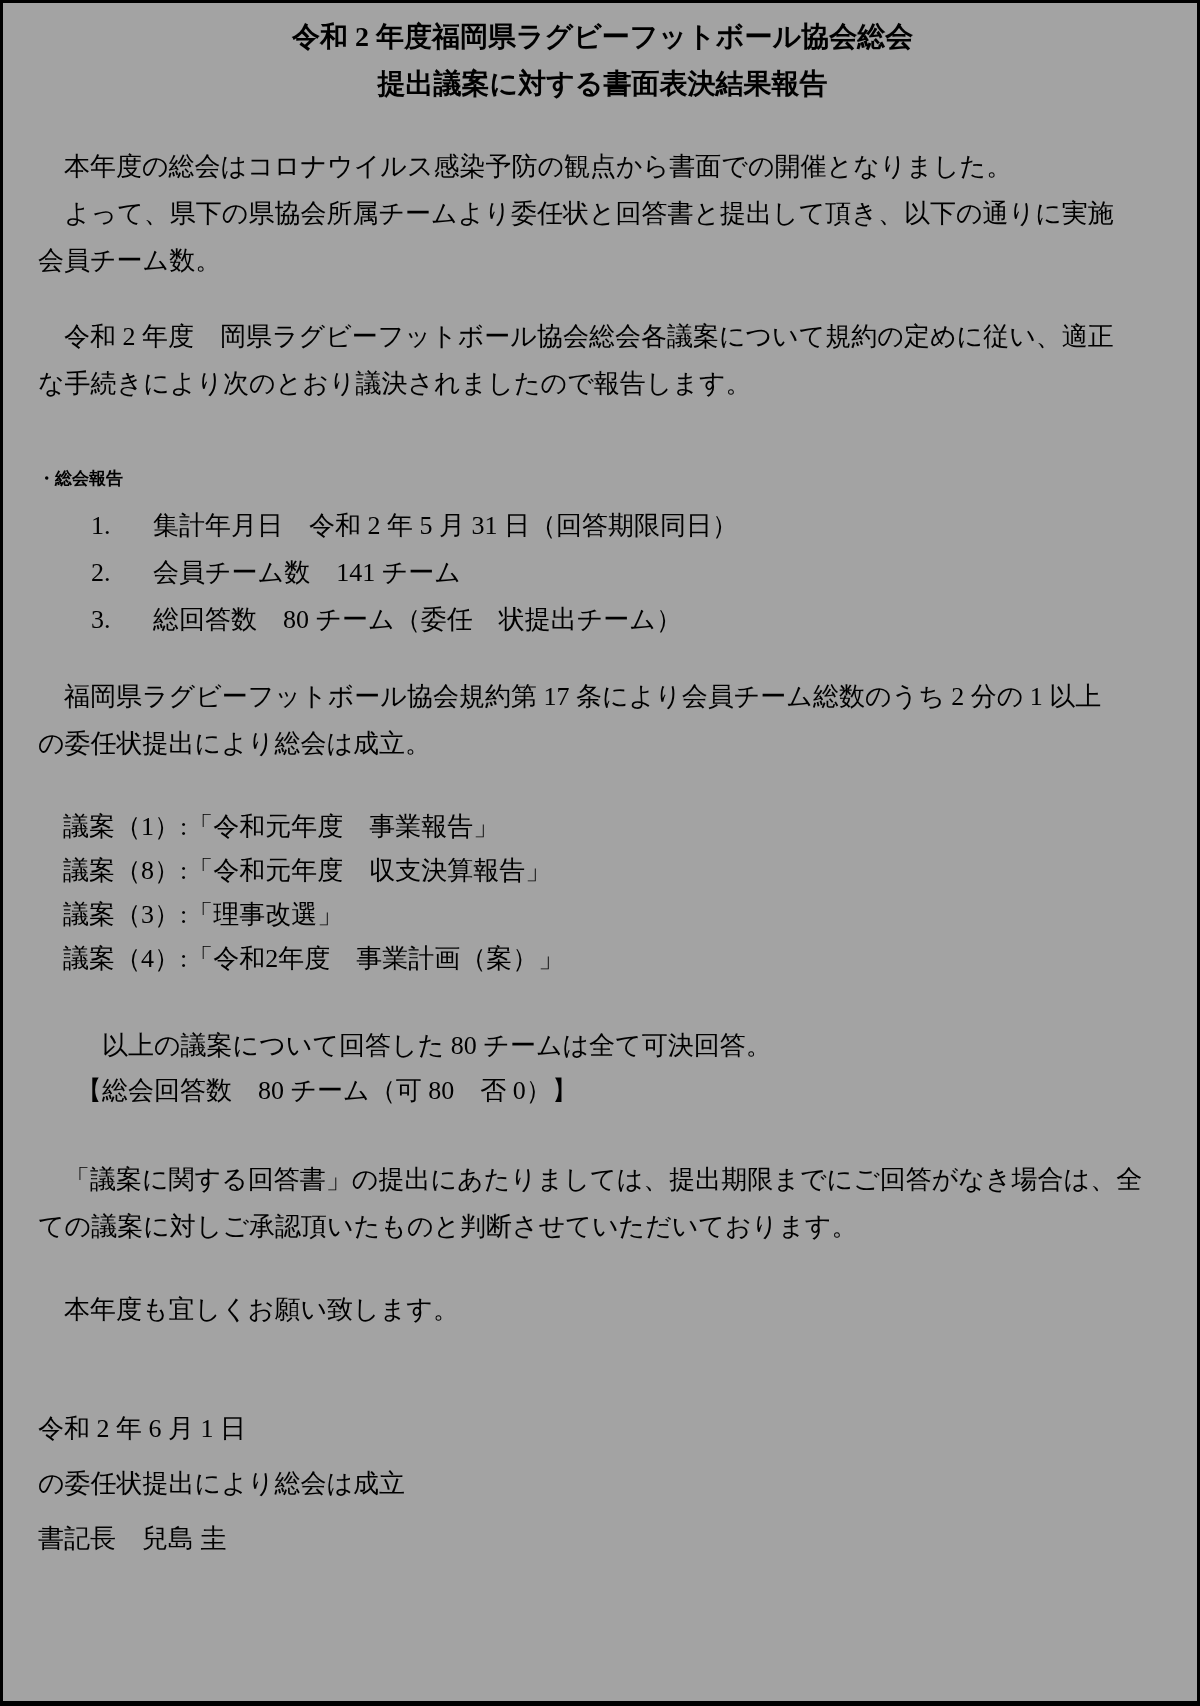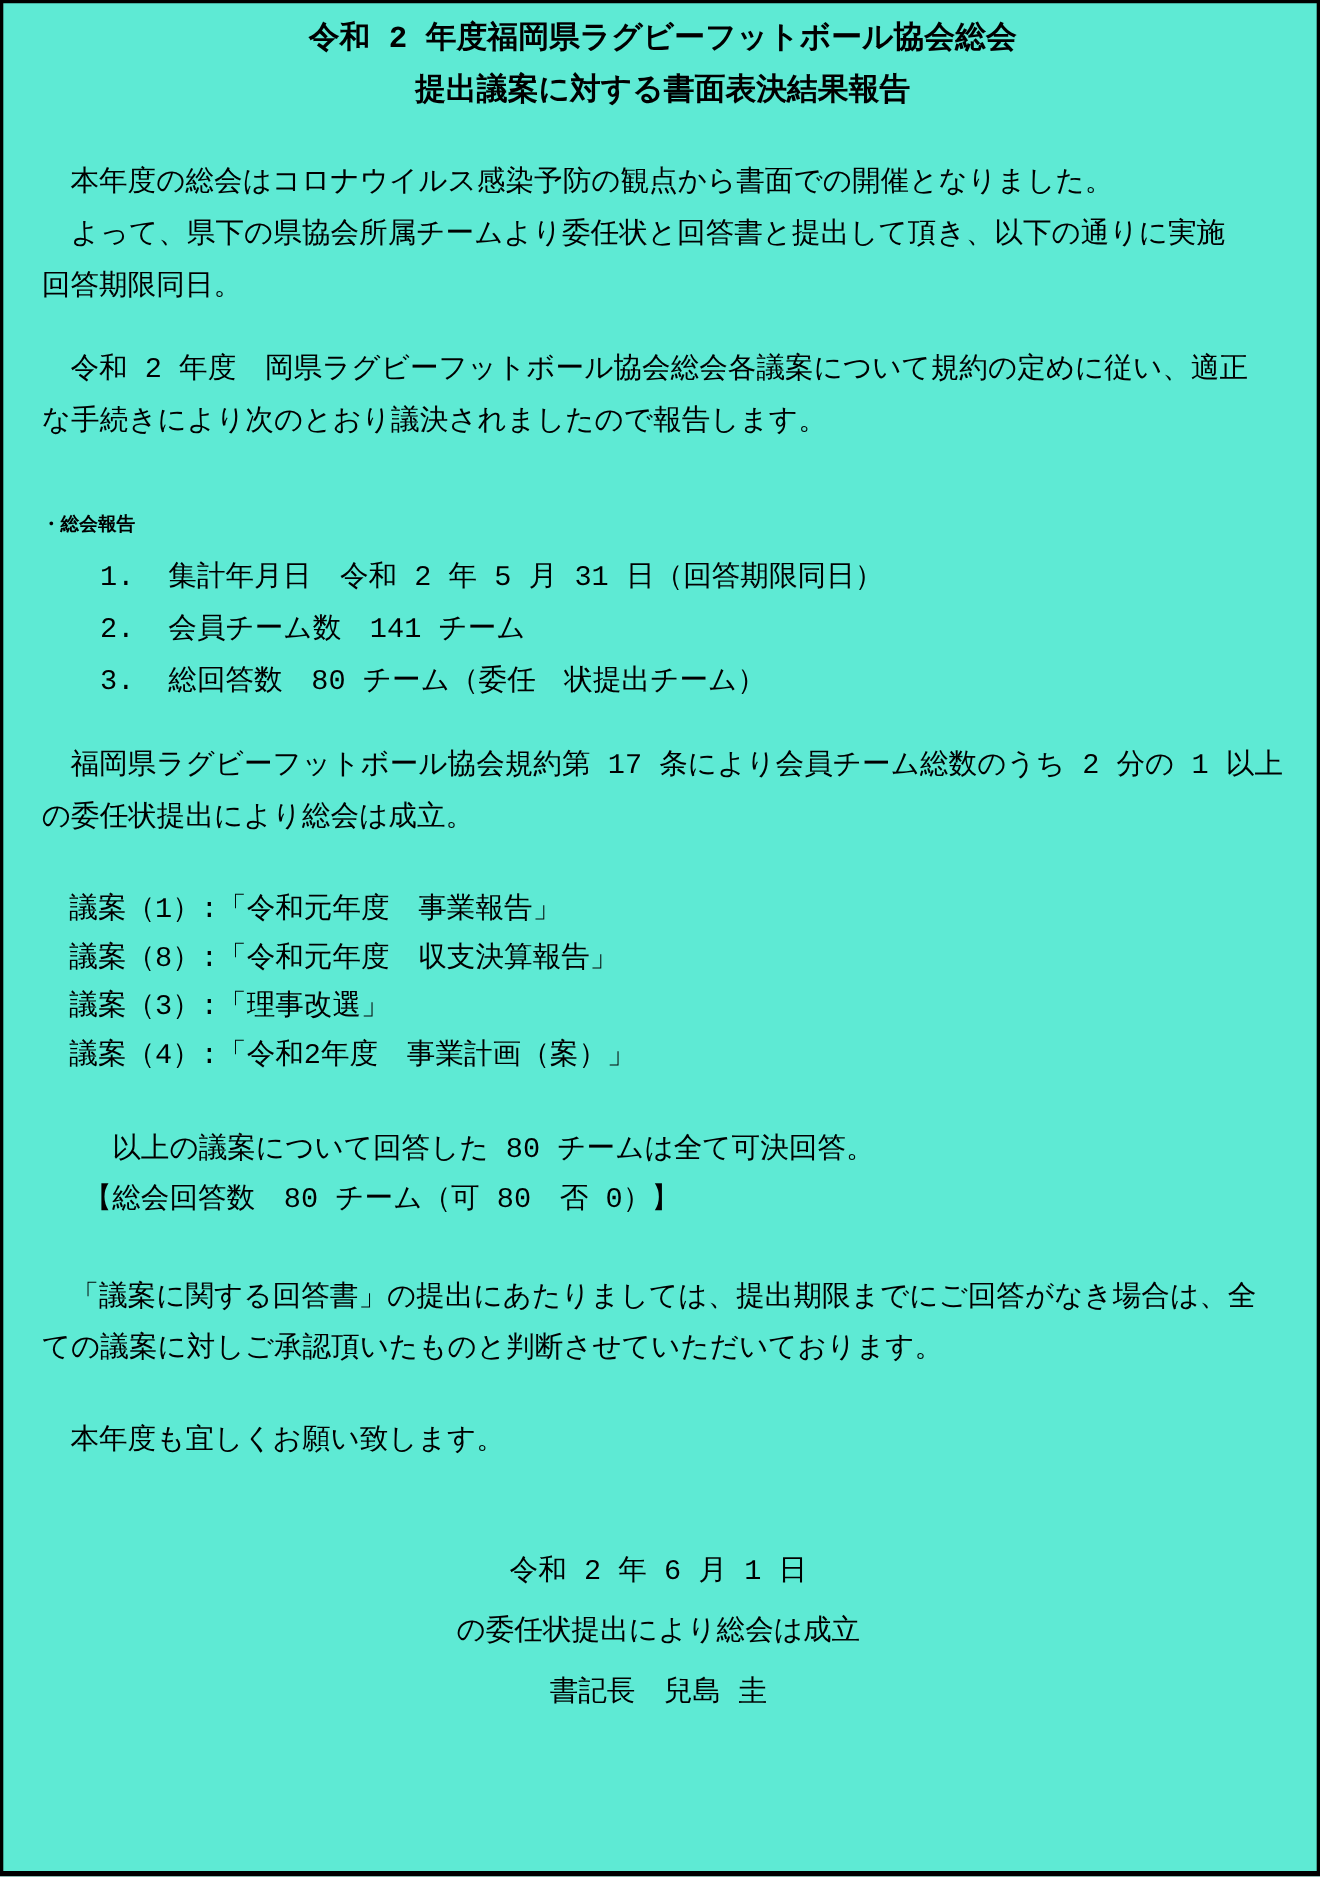--- a/index.html
+++ b/index.html
@@ -1,26 +1,26 @@
 <!DOCTYPE html>
 <html lang="ja"><head>
 <meta charset="utf-8">
 <style>
   html, body { margin: 0; padding: 0; background: #ffffff; }
   .page {
     position: relative;
     width: 1200px;
     height: 1706px;
     box-sizing: border-box;
-    background: #5eead4;
+    background: #a3a3a3;
     border: 3px solid #000000;
     border-bottom-width: 5px;
     padding: 6px 30px 0 35px;
     overflow: hidden;
-    font-family: Liberation Mono, monospace;
+    font-family: Liberation Serif, serif;
     color: #000000;
   }
   .line { white-space: nowrap; }
   .title-block {
     margin-top: 4px;
     text-align: center;
     font-weight: bold;
     font-size: 28px;
     line-height: 47px;
   }
@@ -38,40 +38,40 @@
   .report-num { display: inline-block; width: 62px; }
   .quorum-block { margin-top: 30px; }
   .agenda-block { margin-top: 38px; }
   .agenda-block .line { padding-left: 25px; font-size: 26px; line-height: 44px; }
   .result-block { margin-top: 42px; }
   .result-block .line { font-size: 26px; line-height: 45px; margin-left: 38px; }
   .note-block   { margin-top: 43px; }
   .closing-block{ margin-top: 36px; }
   .signature-block {
     margin-top: 68px;
-    text-align: center;
+    text-align: left;
     padding-right: 8px;
     font-size: 26px;
     line-height: 55px;
   }
 </style>
 </head>
 <body>
 
 <div class="page">
 
   <div class="title-block">
     <div class="line">令和 2 年度福岡県ラグビーフットボール協会総会</div>
     <div class="line">提出議案に対する書面表決結果報告</div>
   </div>
 
   <div class="intro-block body-text">
     <div class="line">　本年度の総会はコロナウイルス感染予防の観点から書面での開催となりました。</div>
     <div class="line">　よって、県下の県協会所属チームより委任状と回答書と提出して頂き、以下の通りに実施</div>
-    <div class="line">回答期限同日。</div>
+    <div class="line">会員チーム数。</div>
   </div>
 
   <div class="decision-block body-text">
     <div class="line">　令和 2 年度　岡県ラグビーフットボール協会総会各議案について規約の定めに従い、適正</div>
     <div class="line">な手続きにより次のとおり議決されましたので報告します。</div>
   </div>
 
   <div class="report-heading line">・総会報告</div>
 
   <div class="report-list">

